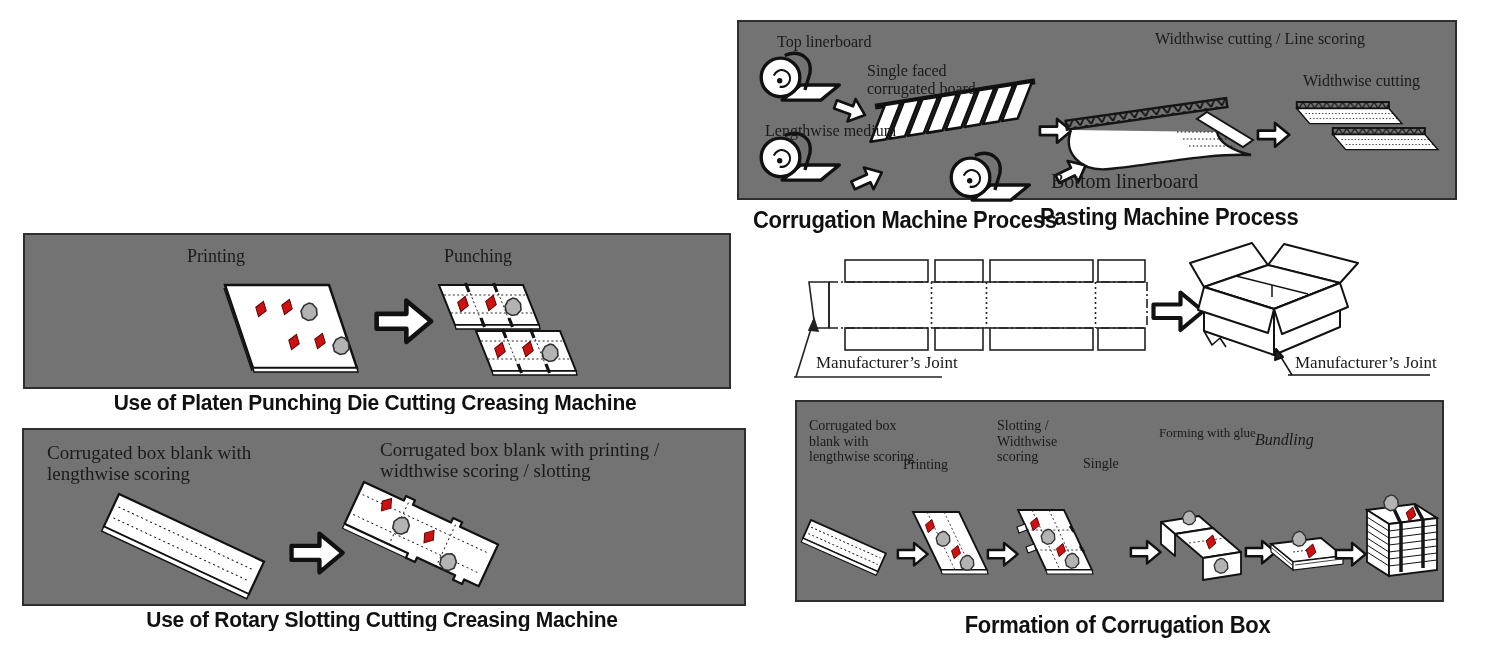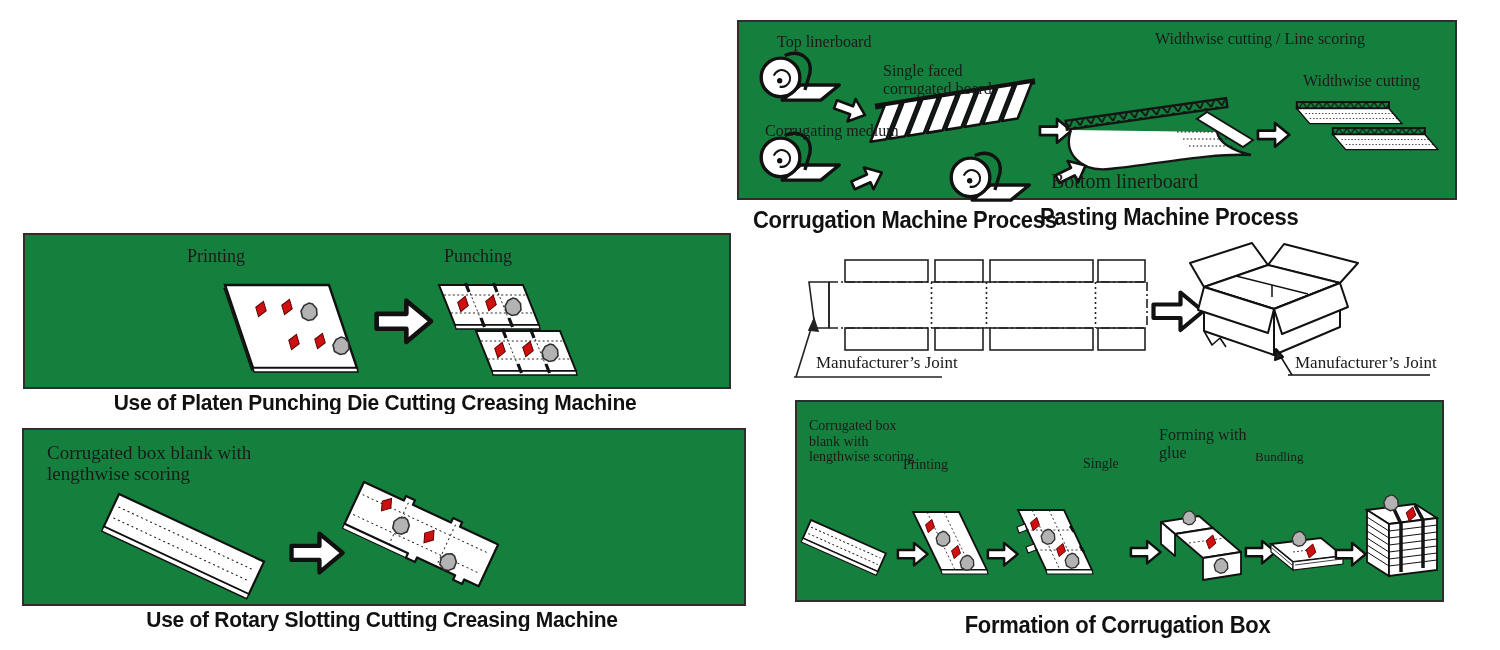--- a/index.html
+++ b/index.html
@@ -1,19 +1,19 @@
 <!DOCTYPE html>
 <html><head>
 <meta charset="utf-8">
 <style>
   html,body{margin:0;padding:0;background:#fff;}
   #canvas{position:relative;width:1500px;height:650px;background:#fff;overflow:hidden;
           font-family:"Liberation Sans",sans-serif;}
   .abs{position:absolute;}
-  .panel{position:absolute;border:2px solid #2e2e2e;background:#15803d;}
+  .panel{position:absolute;border:2px solid #2e2e2e;background:#737373;}
   .lbl{position:absolute;font-family:"Liberation Serif",serif;color:#1a1a1a;line-height:1.12;}
   .cap{position:absolute;font-family:"Liberation Sans",sans-serif;font-weight:bold;color:#111;
        letter-spacing:-0.3px;transform:scaleY(1.08);transform-origin:left top;white-space:nowrap;}
   .cap.center{text-align:center;transform-origin:center top;white-space:normal;}
   .brand{position:absolute;font-weight:bold;color:#7a1416;font-size:84px;line-height:80px;
          letter-spacing:-5px;transform:scale(1.02,1.15);transform-origin:left top;white-space:nowrap;}
   .subtitle{position:absolute;font-weight:bold;font-size:26px;color:#c6c6c6;letter-spacing:-1px;
             -webkit-text-stroke:1.6px #0b0b0b;transform:scale(1.0,1.3);transform-origin:left top;white-space:nowrap;}
   svg{position:absolute;overflow:visible;}
   .nw{white-space:nowrap;}
@@ -98,22 +98,22 @@
         <line x1="130" y1="46" x2="176" y2="46" stroke="#111" stroke-width="1" stroke-dasharray="1.6,2.2"></line>
         <g transform="rotate(-8 12 30)">
           <rect x="8" y="20" width="162" height="9" fill="url(#zig)" stroke="#151515" stroke-width="2.4"></rect>
         </g>
       </g>
 
       <use href="#cutpiece" transform="translate(552,80) scale(0.72)"></use>
       <use href="#cutpiece" transform="translate(588,106) scale(0.72)"></use>
     </svg>
     <div class="lbl nw" style="left:38px;top:11px;font-size:16px;">Top linerboard</div>
-    <div class="lbl" style="left:144px;top:40px;width:132px;font-size:16px;">Single faced corrugated board</div>
-    <div class="lbl nw" style="left:26px;top:100px;font-size:16px;">Corrugating medium</div>
+    <div class="lbl" style="left:128px;top:40px;width:132px;font-size:16px;">Single faced corrugated board</div>
+    <div class="lbl nw" style="left:26px;top:100px;font-size:16px;">Lengthwise medium</div>
     <div class="lbl nw" style="left:312px;top:148px;font-size:20px;">Bottom linerboard</div>
     <div class="lbl nw" style="left:416px;top:8px;font-size:16px;">Widthwise cutting / Line scoring</div>
     <div class="lbl nw" style="left:564px;top:50px;font-size:16px;">Widthwise cutting</div>
   </div>
   <div class="cap" style="left:753px;top:206px;font-size:22px;">Corrugation Machine Process</div>
   <div class="cap" style="left:1040px;top:203px;font-size:22px;">Pasting Machine Process</div>
 
   <div class="panel" style="left:23px;top:233px;width:704px;height:152px;">
     <svg width="704" height="152" viewBox="0 0 704 152">
       <g transform="translate(172,50)">
@@ -208,20 +208,21 @@
         <line x1="101" y1="0" x2="101" y2="46" stroke="#111" stroke-width="0.9" stroke-dasharray="2,3"></line>
         <line x1="4" y1="12" x2="144" y2="12" stroke="#111" stroke-width="0.9" stroke-dasharray="2,3"></line>
         <line x1="4" y1="34" x2="144" y2="34" stroke="#111" stroke-width="0.9" stroke-dasharray="2,3"></line>
         <use href="#dmd" transform="translate(30,11) rotate(14)"></use>
         <use href="#die" transform="translate(52,24)"></use>
         <use href="#dmd" transform="translate(82,22) rotate(14)"></use>
         <use href="#die" transform="translate(110,37)"></use>
       </g>
     </svg>
     <div class="lbl" style="left:23px;top:12px;width:255px;font-size:19px;">Corrugated box blank with lengthwise scoring</div>
+    <div class="lbl" style="left:356px;top:9px;width:345px;font-size:19px;">Corrugated box blank with printing / widthwise scoring / slotting</div>
   </div>
   <div class="cap center" style="left:22px;top:606px;width:720px;font-size:21px;">Use of Rotary Slotting Cutting Creasing Machine</div>
 
   <div class="panel" style="left:795px;top:400px;width:645px;height:198px;">
     <svg width="645" height="198" viewBox="0 0 645 198">
 
       <g transform="translate(14,118) rotate(24)">
         <rect width="82" height="20" fill="#fff" stroke="#111" stroke-width="1.8"></rect>
         <line x1="3" y1="6.5" x2="79" y2="6.5" stroke="#111" stroke-width="0.9" stroke-dasharray="2,2.4"></line>
         <line x1="3" y1="13.5" x2="79" y2="13.5" stroke="#111" stroke-width="0.9" stroke-dasharray="2,2.4"></line>
@@ -304,19 +305,20 @@
         <g stroke-width="3.5" stroke="#141414">
           <path d="M38,23 L46,40 L46,88" fill="none"></path>
           <path d="M60,21 L68,36 L68,84" fill="none"></path>
         </g>
         <use href="#die" transform="translate(36,19) scale(0.9)" stroke-width="1.4"></use>
         <use href="#dmd" transform="translate(56,30) rotate(14) scale(0.9)"></use>
       </g>
     </svg>
     <div class="lbl" style="left:12px;top:16px;width:118px;font-size:14px;">Corrugated box blank with lengthwise scoring</div>
     <div class="lbl nw" style="left:106px;top:55px;font-size:14px;">Printing</div>
+    <div class="lbl" style="left:200px;top:16px;width:95px;font-size:14px;">Slotting / Widthwise scoring</div>
     <div class="lbl nw" style="left:286px;top:54px;font-size:14px;">Single</div>
-    <div class="lbl" style="left:362px;top:24px;width:100px;font-size:16px;">Forming with glue</div>
-    <div class="lbl nw" style="left:458px;top:48px;font-size:13px;">Bundling</div>
+    <div class="lbl" style="left:362px;top:24px;width:100px;font-size:13px;">Forming with glue</div>
+    <div class="lbl nw" style="left:458px;top:29px;font-size:16px;font-style:italic;">Bundling</div>
   </div>
   <div class="cap center" style="left:795px;top:611px;width:645px;font-size:22px;">Formation of Corrugation Box</div>
 
 </div>
 
 </body></html>

